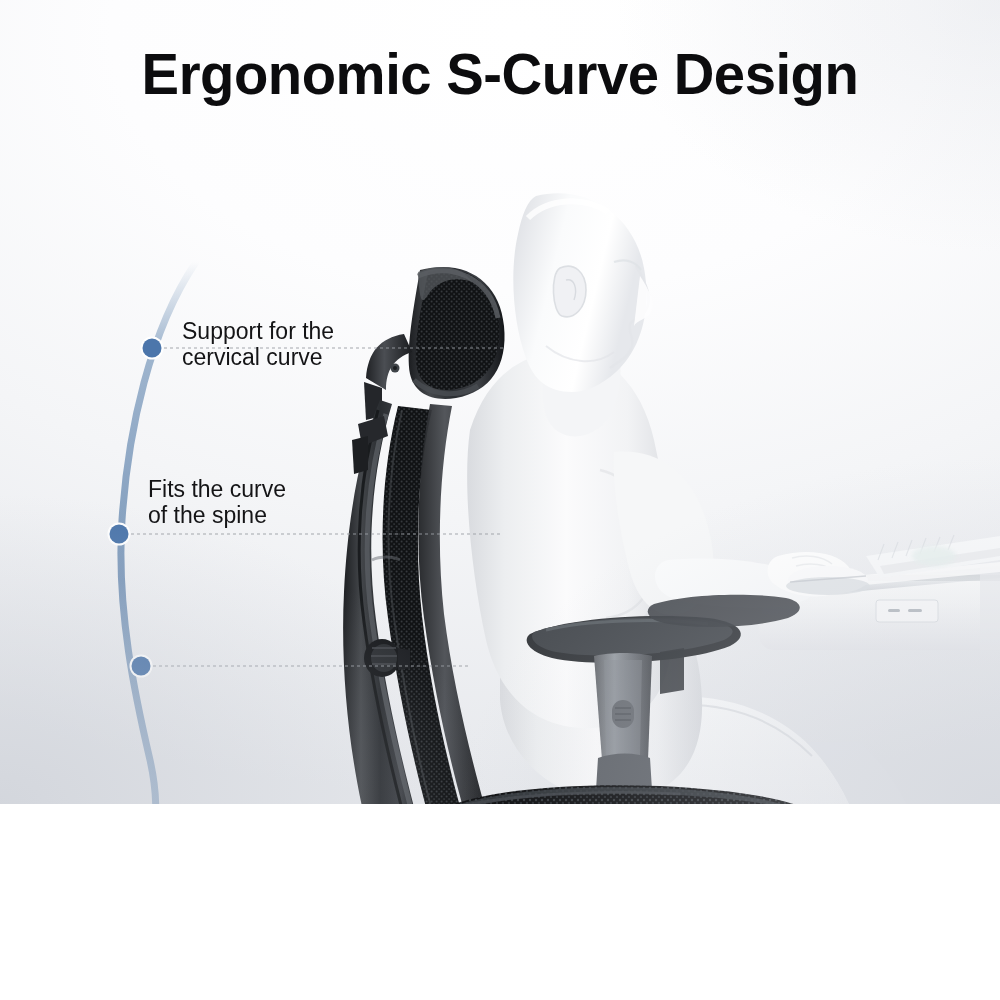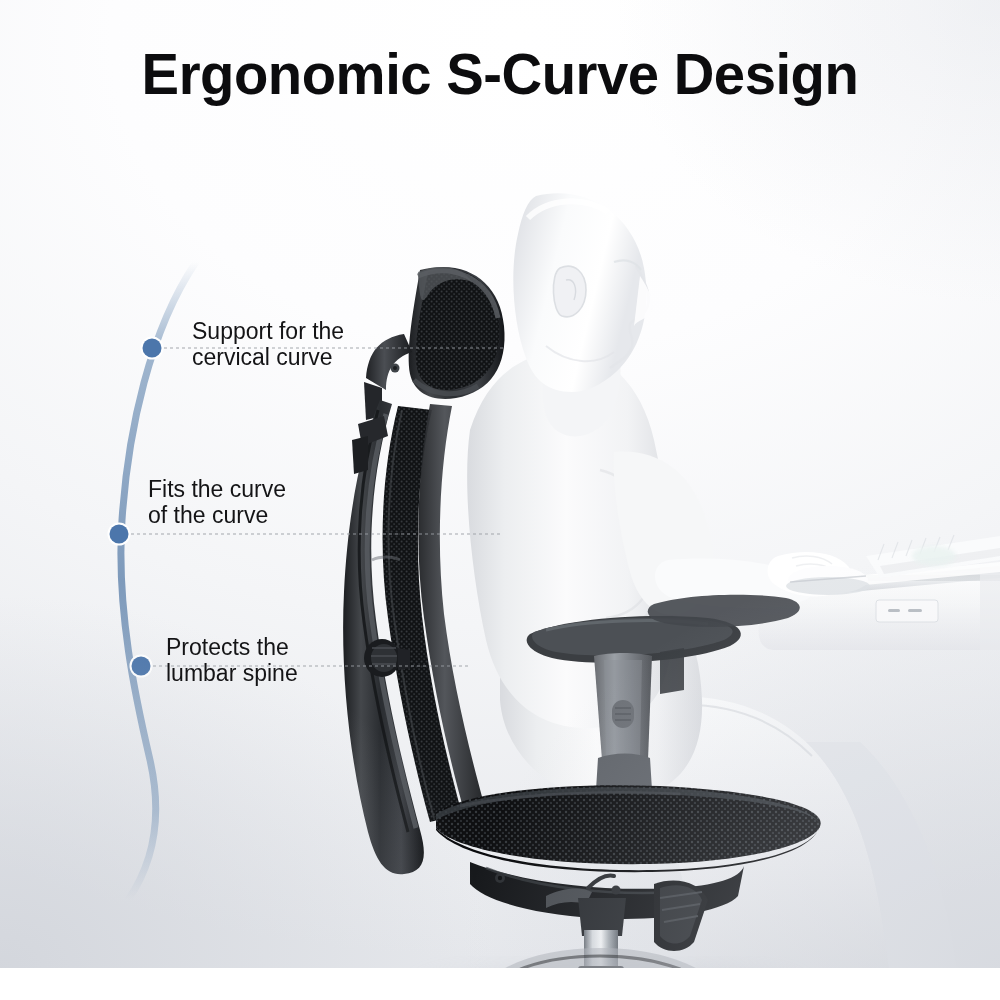--- a/index.html
+++ b/index.html
@@ -2,21 +2,21 @@
 <html><head>
 <meta charset="utf-8">
 <style>
   html,body{margin:0;padding:0;}
   body{
     width:1000px;height:1000px;overflow:hidden;
     font-family:"Liberation Sans","DejaVu Sans",sans-serif;
     background:#ffffff;
   }
   #stage{
-    position:relative;width:1000px;height:968px;overflow:hidden;
+    position:relative;width:1000px;height:804px;overflow:hidden;
     background:
       radial-gradient(120% 95% at 52% 4%, #ffffff 0%, #fdfdfe 34%, #f4f5f7 64%, #e6e8ec 100%);
   }
   
   .vig{position:absolute;inset:0;pointer-events:none;}
   .vig.bl{background:radial-gradient(70% 55% at 0% 100%, rgba(196,200,208,.55) 0%, rgba(196,200,208,0) 70%);}
   .vig.br{background:radial-gradient(75% 60% at 100% 100%, rgba(198,202,210,.45) 0%, rgba(198,202,210,0) 72%);}
   .vig.tr{background:radial-gradient(55% 45% at 100% 0%, rgba(210,214,221,.30) 0%, rgba(210,214,221,0) 70%);}
 
   
@@ -27,21 +27,21 @@
     font-stretch:condensed;
     transform:scaleX(.97);
   }
 
   
   #art{position:absolute;left:0;top:0;width:1000px;height:1000px;}
 
   
   .callout{position:absolute;color:#141416;font-size:23px;line-height:1.13;font-weight:400;white-space:nowrap;}
   .callout .l2{display:block;}
-  #co1{left:192px;top:318px;}
+  #co1{left:182px;top:318px;}
   #co2{left:148px;top:476px;}
   #co3{left:166px;top:634px;}
 </style>
 </head>
 <body>
 
 <div id="stage">
 
   <svg id="art" viewBox="0 0 1000 1000">
     <defs>
@@ -370,20 +370,16 @@
   <div class="vig br"></div>
 
   <div id="title">Ergonomic S-Curve Design</div>
 
   <div class="callout" id="co1">
     <span>Support for the</span>
     <span class="l2">cervical curve</span>
   </div>
   <div class="callout" id="co2">
     <span>Fits the curve</span>
-    <span class="l2">of the curve</span>
+    <span class="l2">of the spine</span>
   </div>
-  <div class="callout" id="co3">
-    <span>Protects the</span>
-    <span class="l2">lumbar spine</span>
-  </div>
 
 </div>
 
 </body></html>

